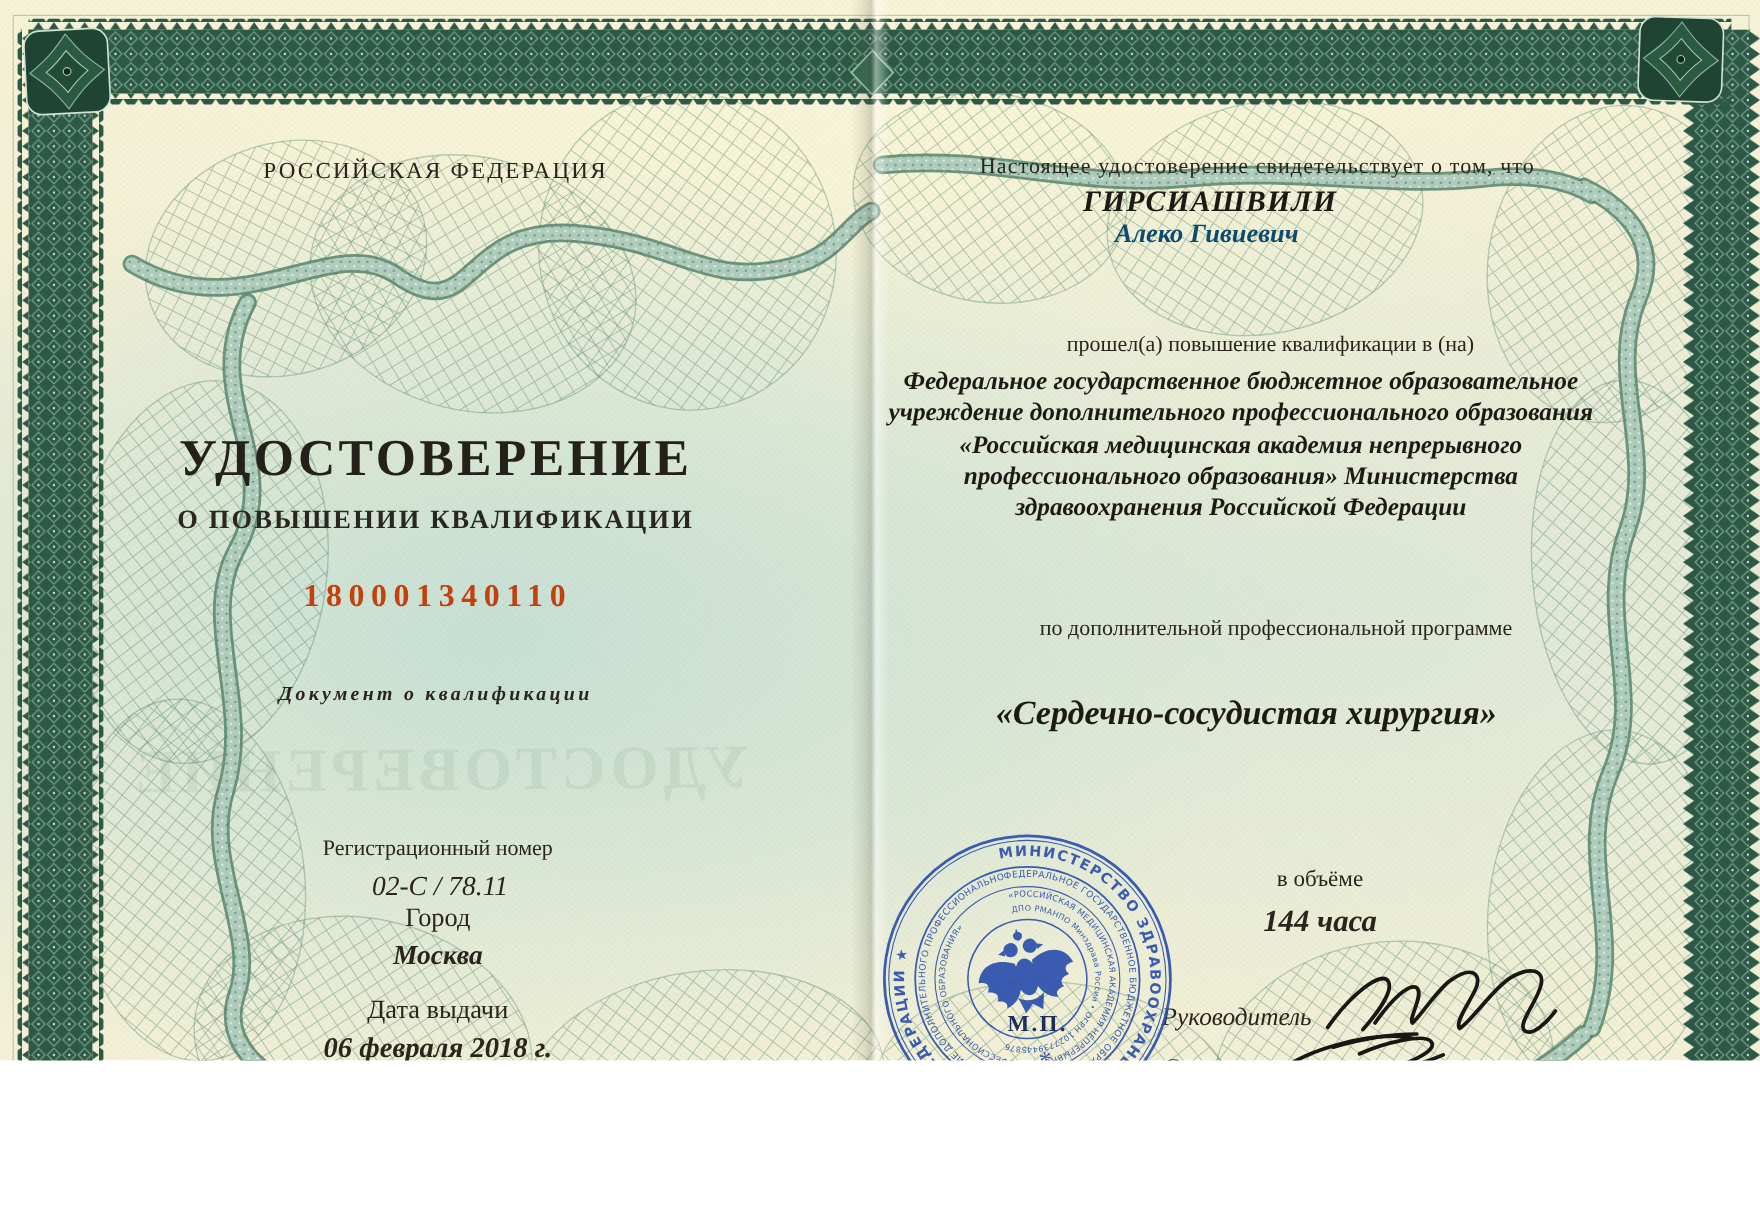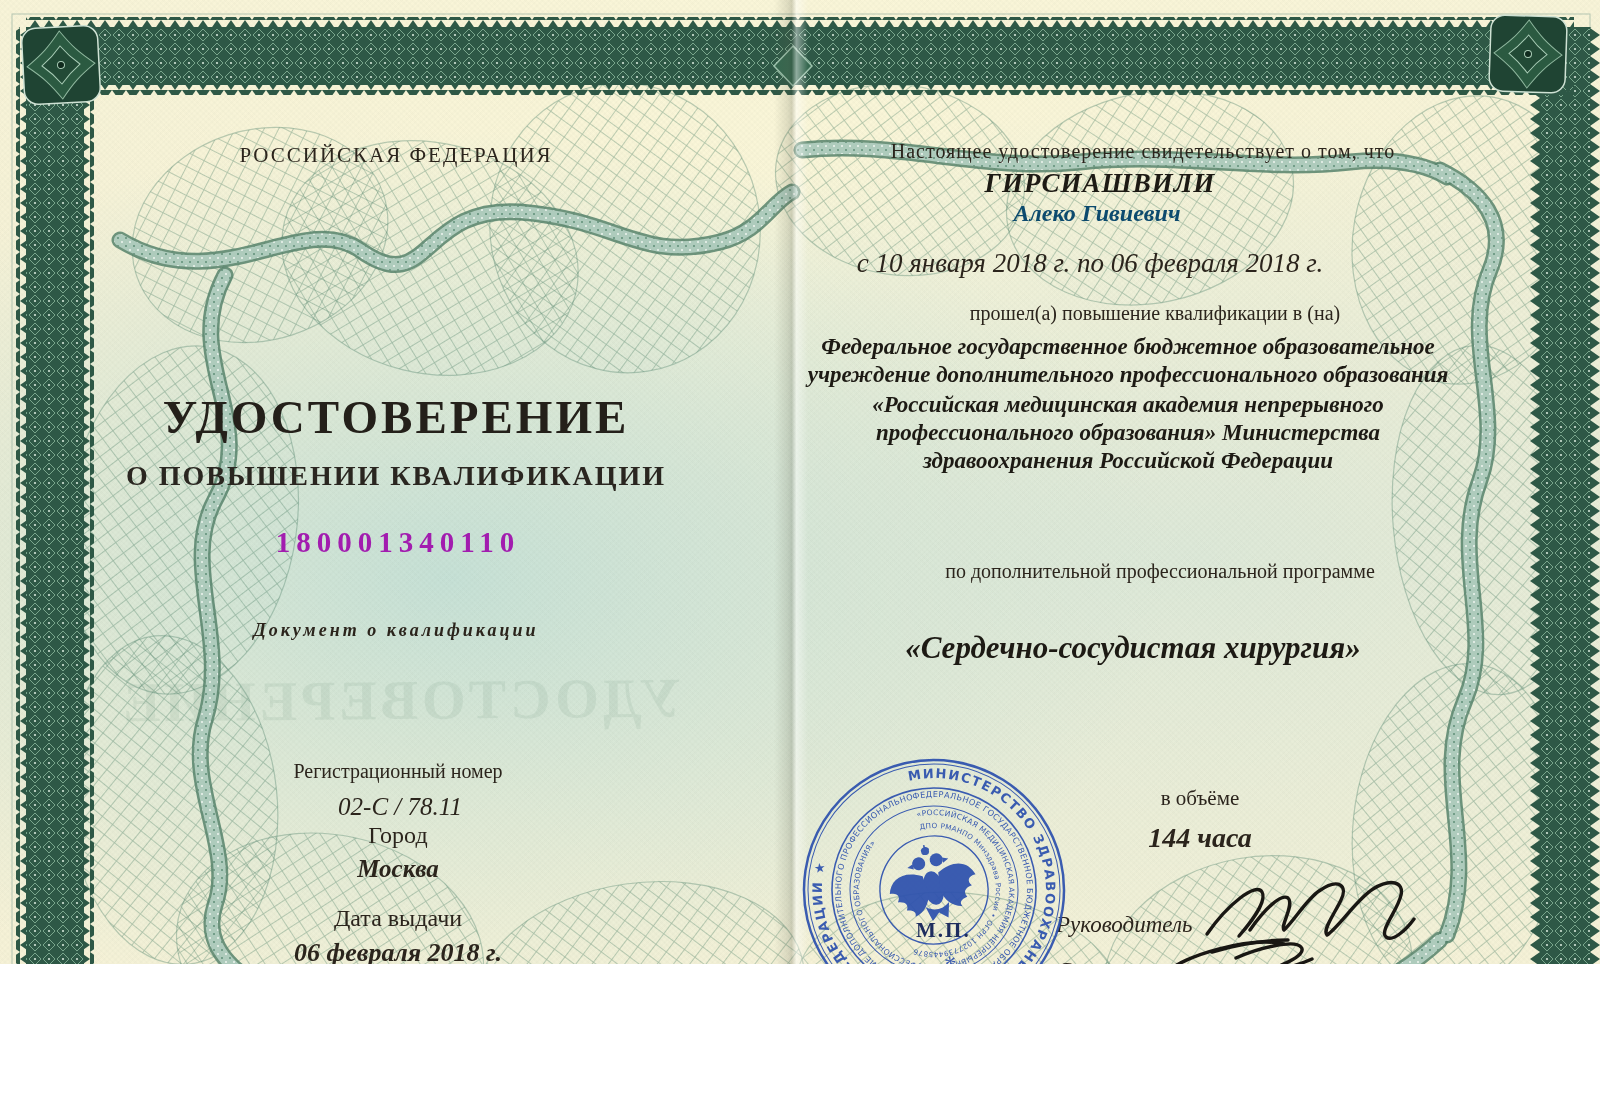--- a/index.html
+++ b/index.html
@@ -130,38 +130,37 @@
     <polygon points="793,46 812,66 793,86 774,66" fill="#35674f" stroke="#9cc2ac" stroke-width="1.5"></polygon>
   </svg>
 
   <div class="fold"></div>
 
   <div class="t ctr caps" style="left:396px;top:143px;font-size:21px;">РОССИЙСКАЯ ФЕДЕРАЦИЯ</div>
 
   <div class="ghost" style="left:400px;top:668px;">УДОСТОВЕРЕНИЕ</div>
 
   <div class="t ctr" style="left:396px;top:390px;font-size:47px;font-weight:bold;letter-spacing:3px;color:#24201a;">УДОСТОВЕРЕНИЕ</div>
-  <div class="t ctr" style="left:396px;top:460px;font-size:28px;font-weight:bold;letter-spacing:2px;color:#2a2620;">О ПОВЫШЕНИИ КВАЛИФИКАЦИИ</div>
-
-  <div class="t ctr" style="left:398px;top:526px;font-size:29px;letter-spacing:6px;color:#a21caf;font-weight:600;">180001340110</div>
+  <div class="t ctr" style="left:396px;top:460px;font-size:24px;font-weight:bold;letter-spacing:2px;color:#2a2620;">О ПОВЫШЕНИИ КВАЛИФИКАЦИИ</div>
+
+  <div class="t ctr" style="left:398px;top:526px;font-size:29px;letter-spacing:6px;color:#c2410c;font-weight:600;">180001340110</div>
 
   <div class="t ctr" style="left:396px;top:620px;font-size:18px;font-style:italic;font-weight:600;letter-spacing:3px;">Документ о квалификации</div>
 
   <div class="t ctr" style="left:398px;top:760px;font-size:20px;">Регистрационный номер</div>
   <div class="t ctr" style="left:400px;top:793px;font-size:25px;font-style:italic;">02-С / 78.11</div>
   <div class="t ctr" style="left:398px;top:822px;font-size:24px;">Город</div>
   <div class="t ctr" style="left:398px;top:855px;font-size:25px;font-style:italic;font-weight:bold;">Москва</div>
   <div class="t ctr" style="left:398px;top:905px;font-size:24px;">Дата выдачи</div>
   <div class="t ctr" style="left:398px;top:938px;font-size:26px;font-style:italic;font-weight:bold;">06 февраля 2018 г.</div>
 
   <div class="t ctr" style="left:1143px;top:140px;font-size:20px;letter-spacing:1px;">Настоящее удостоверение свидетельствует о том, что</div>
   <div class="t ctr" style="left:1100px;top:168px;font-size:27px;font-weight:bold;font-style:italic;letter-spacing:1px;color:#1d1a14;">ГИРСИАШВИЛИ</div>
   <div class="t ctr" style="left:1097px;top:200px;font-size:24px;font-weight:bold;font-style:italic;color:#0c4a6e;">Алеко Гивиевич</div>
 
-  <div class="t ctr" style="left:1090px;top:248px;font-size:27px;font-style:italic;font-weight:500;">с 10 января  2018 г.  по  06 февраля  2018 г.</div>
 
   <div class="t ctr" style="left:1155px;top:302px;font-size:20px;">прошел(а) повышение квалификации в (на)</div>
 
   <div class="t ctr" style="left:1128px;top:334px;font-size:23px;font-weight:bold;font-style:italic;color:#1d1a14;">Федеральное государственное бюджетное образовательное</div>
   <div class="t ctr" style="left:1128px;top:362px;font-size:23px;font-weight:bold;font-style:italic;color:#1d1a14;">учреждение дополнительного профессионального образования</div>
   <div class="t ctr" style="left:1128px;top:392px;font-size:23px;font-weight:bold;font-style:italic;color:#1d1a14;">«Российская  медицинская академия непрерывного</div>
   <div class="t ctr" style="left:1128px;top:420px;font-size:23px;font-weight:bold;font-style:italic;color:#1d1a14;">профессионального  образования» Министерства</div>
   <div class="t ctr" style="left:1128px;top:448px;font-size:23px;font-weight:bold;font-style:italic;color:#1d1a14;">здравоохранения Российской Федерации</div>
 
   <div class="t ctr" style="left:1133px;top:630px;font-size:31px;font-weight:bold;font-style:italic;color:#1d1a14;">«Сердечно-сосудистая хирургия»</div>

